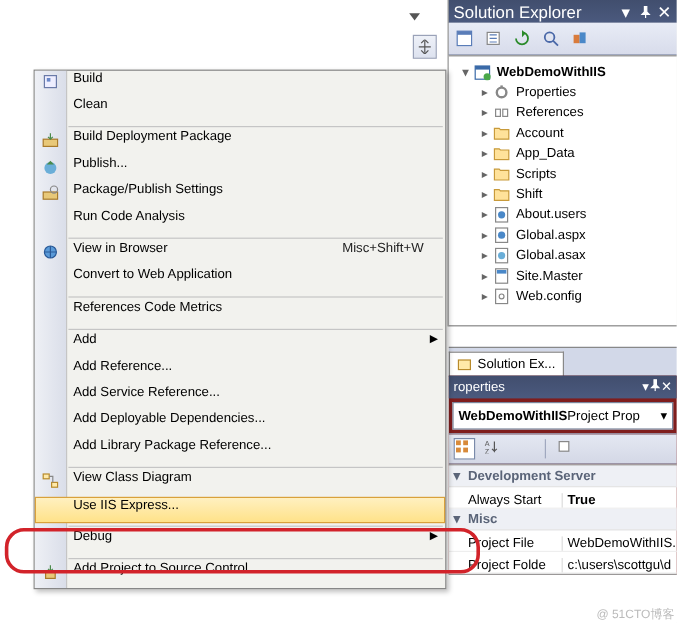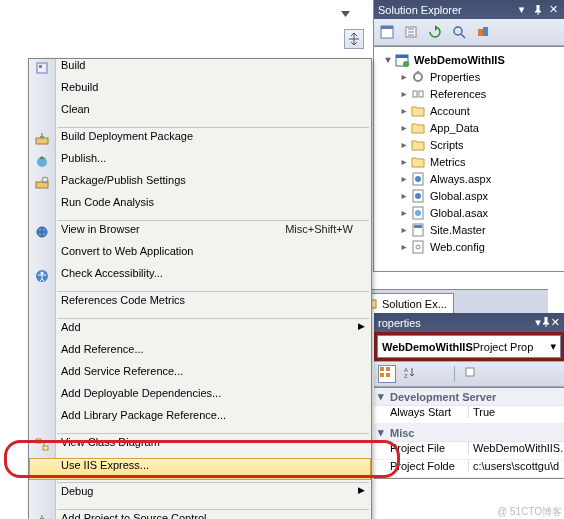--- a/index.html
+++ b/index.html
@@ -1,55 +1,55 @@
 <!DOCTYPE html>
 <html><head>
 <meta charset="utf-8">
 <style>
 html,body{margin:0;padding:0;font-family:"Segoe UI",Tahoma,sans-serif;font-size:11px;background:#fff;overflow:hidden}
 body{width:564px;height:519px;position:relative}
 
 
 .sol-panel{position:absolute;right:0;top:0;width:190px;background:#f0f0ec;border-left:1px solid #8a8a8a}
-.sol-header{background:linear-gradient(#414e6e,#4b5a7e);color:#fff;height:19px;display:flex;align-items:center;padding:0 4px;font-size:11px}
+.sol-header{background:linear-gradient(#414e6e,#4b5a7e);color:#fff;height:19px;display:flex;align-items:center;padding:0 4px;font-size:14px}
 .sol-header .sp{flex:1}
 .sol-header .ico{width:13px;height:13px;margin-left:3px;display:inline-flex;align-items:center;justify-content:center}
 .sol-toolbar{height:26px;background:linear-gradient(#e8ecf6,#d8dceb);border-bottom:1px solid #a0a8bf;display:flex;align-items:center;padding:0 4px;gap:6px}
 .sol-toolbar .tbi{width:18px;height:18px;display:inline-flex;align-items:center;justify-content:center}
 
 .tree{background:#fff;border:1px solid #888;border-left:none;border-right:none;padding:4px 0;height:216px;overflow:hidden}
 .tree-row{display:flex;align-items:center;height:17px;padding-left:8px;white-space:nowrap}
 .tree-row.root{font-weight:700}
 .tree-row .tw{width:12px;text-align:center;color:#666;font-size:10px}
 .tree-row .fldr,.tree-row .fi{width:16px;height:14px;margin-right:4px;display:inline-flex;align-items:center;justify-content:center}
 .tree-row.l1{padding-left:24px}
 
 
-.tabstrip{position:absolute;right:16px;top:289px;width:190px;height:24px;background:#d2d8e8;display:flex;align-items:flex-end;border-top:1px solid #888}
+.tabstrip{position:absolute;right:0;top:289px;width:190px;height:24px;background:#d2d8e8;display:flex;align-items:flex-end;border-top:1px solid #888}
 .tabstrip .tab{height:20px;display:flex;align-items:center;padding:0 6px;font-size:11px;border:1px solid #888;border-bottom:none;margin-right:2px}
 .tabstrip .tab.active{background:#fff}
 .tabstrip .tab.ina{background:#41507a;color:#fff;border-color:#2c3858}
 .tabstrip .tab .ti{width:14px;height:14px;margin-right:3px}
 
 
 .props{position:absolute;right:0;top:313px;width:190px;background:#7f1d1d}
 .props-header{background:linear-gradient(#414e6e,#4b5a7e);color:#fff;height:19px;display:flex;align-items:center;padding:0 4px}
 .props-combo{height:21px;background:#fff;border:1px solid #7a869c;margin:3px;display:flex;align-items:center;padding:0 4px}
 .props-combo .b{font-weight:700}
 .props-tb{height:24px;background:linear-gradient(#e4e8f2,#d4d8e6);border-top:1px solid #a0a8bf;border-bottom:1px solid #a0a8bf;display:flex;align-items:center;padding:0 4px;gap:6px}
 .props-tb .tbi{width:16px;height:16px;border:1px solid transparent}
 .props-tb .tbi.sel{background:#fff;border:1px solid #7a8aaa}
 .props-tb .sep{width:1px;height:16px;background:#a0a8bf}
 
 .grid{background:#fff;border:1px solid #888;border-left:none;border-right:none}
 .grid-cat{height:17px;background:#eef0f5;color:#5a6478;font-weight:700;padding-left:16px;display:flex;align-items:center;border-bottom:1px solid #e5e5e5}
-.grid-row{height:17px;display:flex;align-items:flex-start;border-bottom:1px solid #eee}
+.grid-row{height:17px;display:flex;align-items:flex-end;border-bottom:1px solid #eee}
 .grid-row .k{width:78px;padding-left:16px;color:#000;border-right:1px solid #ddd;overflow:hidden}
 .grid-row .v{flex:1;padding-left:4px;overflow:hidden}
-.grid-row .v.b{font-weight:400}
+.grid-row .v.b{font-weight:700}
 
 
 .ctx{position:absolute;left:28px;top:58px;width:342px;background:#f2f2ee;border:1px solid #868686;box-shadow:2px 2px 4px rgba(0,0,0,.25)}
 .ctx .gut{position:absolute;left:0;top:0;bottom:0;width:26px;background:linear-gradient(90deg,#eef0f5,#dadee9);border-right:1px solid #c5c5c5}
 .mi{position:relative;height:22px;display:flex;align-items:flex-start;padding-left:32px;padding-right:18px}
 .mi.hl{background:linear-gradient(#fff0c0,#ffe289);border:1px solid #d9a13b;height:20px;padding-left:31px;padding-right:17px}
 .mi .ic{position:absolute;left:4px;width:18px;height:18px;display:inline-flex;align-items:center;justify-content:center}
 .mi .sc{position:absolute;right:18px;color:#222}
 .mi .arr{position:absolute;right:6px;font-size:9px}
 .sep{height:1px;margin:2px 2px 2px 28px;background:#c5c5c5}
@@ -183,31 +183,31 @@
           </span>
           <span>Scripts</span>
         </div>
         <div class="tree-row l1">
           <span class="tw">▸</span>
           <span class="fi">
             <svg width="14" height="12" viewBox="0 0 14 12">
               <path d="M1 2h4l1 1h7v8H1z" fill="#ffe29a" stroke="#c89a3a"></path>
             </svg>
           </span>
-          <span>Metrics</span>
+          <span>Shift</span>
         </div>
         <div class="tree-row l1">
           <span class="tw">▸</span>
           <span class="fi">
             <svg width="14" height="14" viewBox="0 0 14 14">
               <rect x="2" y="1" width="10" height="12" fill="#fff" stroke="#888"></rect>
               <circle cx="7" cy="7" r="3" fill="#4a88c8"></circle>
             </svg>
           </span>
-          <span>Always.aspx</span>
+          <span>About.users</span>
         </div>
         <div class="tree-row l1">
           <span class="tw">▸</span>
           <span class="fi">
             <svg width="14" height="14" viewBox="0 0 14 14">
               <rect x="2" y="1" width="10" height="12" fill="#fff" stroke="#888"></rect>
               <circle cx="7" cy="7" r="3" fill="#4a88c8"></circle>
             </svg>
           </span>
           <span>Global.aspx</span>
@@ -317,23 +317,20 @@
 <div class="mi">
       <span class="ic">
         <svg width="14" height="14" viewBox="0 0 14 14">
           <rect x="2" y="2" width="10" height="10" fill="#eef" stroke="#6a7aa8"></rect>
           <rect x="4" y="4" width="3" height="3" fill="#6a88c8"></rect>
         </svg>
       </span>
       <span>Build</span>
     </div>
     <div class="mi">
-      <span>Rebuild</span>
-    </div>
-    <div class="mi">
       <span>Clean</span>
     </div>
     <div class="sep"></div>
     <div class="mi">
       <span class="ic">
         <svg width="14" height="14" viewBox="0 0 14 14">
           <rect x="1" y="6" width="12" height="6" fill="#e8c878" stroke="#a87a2a"></rect>
           <path d="M7 1v5m-2-2l2 2 2-2" stroke="#4a8a4a" fill="none"></path>
         </svg>
       </span>
@@ -366,30 +363,20 @@
         <svg width="14" height="14" viewBox="0 0 14 14">
           <circle cx="7" cy="7" r="5" fill="#5a9ad8" stroke="#2a5a98"></circle>
           <path d="M2 7h10M7 2v10" stroke="#2a5a98" fill="none"></path>
         </svg>
       </span>
       <span>View in Browser</span>
       <span class="sc">Misc+Shift+W</span>
     </div>
     <div class="mi">
       <span>Convert to Web Application</span>
-    </div>
-    <div class="mi">
-      <span class="ic">
-        <svg width="14" height="14" viewBox="0 0 14 14">
-          <circle cx="7" cy="7" r="6" fill="#4a88c8"></circle>
-          <circle cx="7" cy="4" r="1.5" fill="#fff"></circle>
-          <path d="M3 6h8M7 6v4l-2 2m2-2l2 2" stroke="#fff" fill="none"></path>
-        </svg>
-      </span>
-      <span>Check Accessibility...</span>
     </div>
     <div class="sep"></div>
     <div class="mi">
       <span>References Code Metrics</span>
     </div>
     <div class="sep"></div>
     <div class="mi">
       <span>Add</span>
       <span class="arr">▶</span>
     </div>

